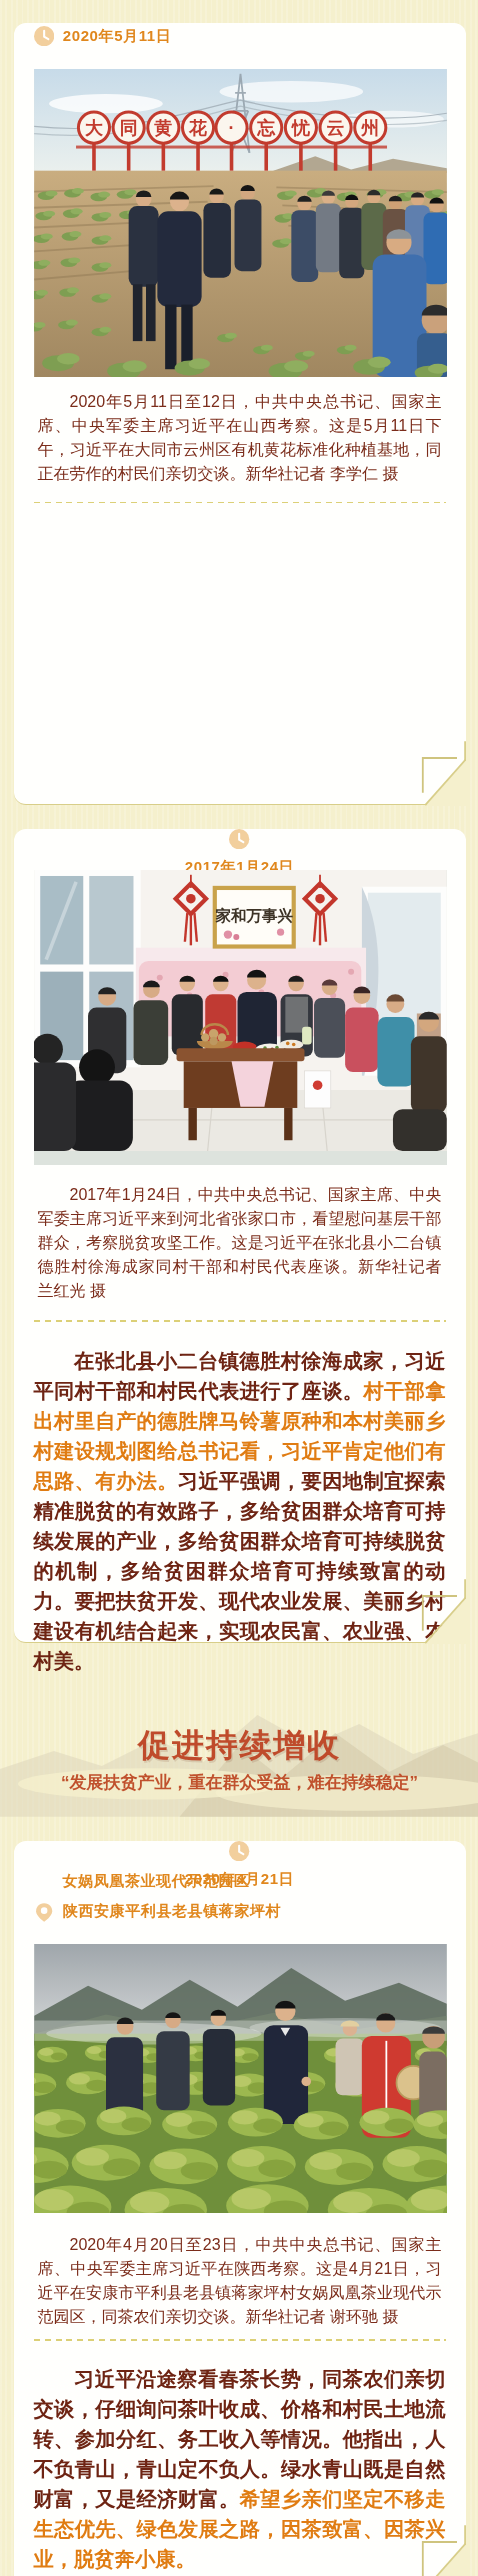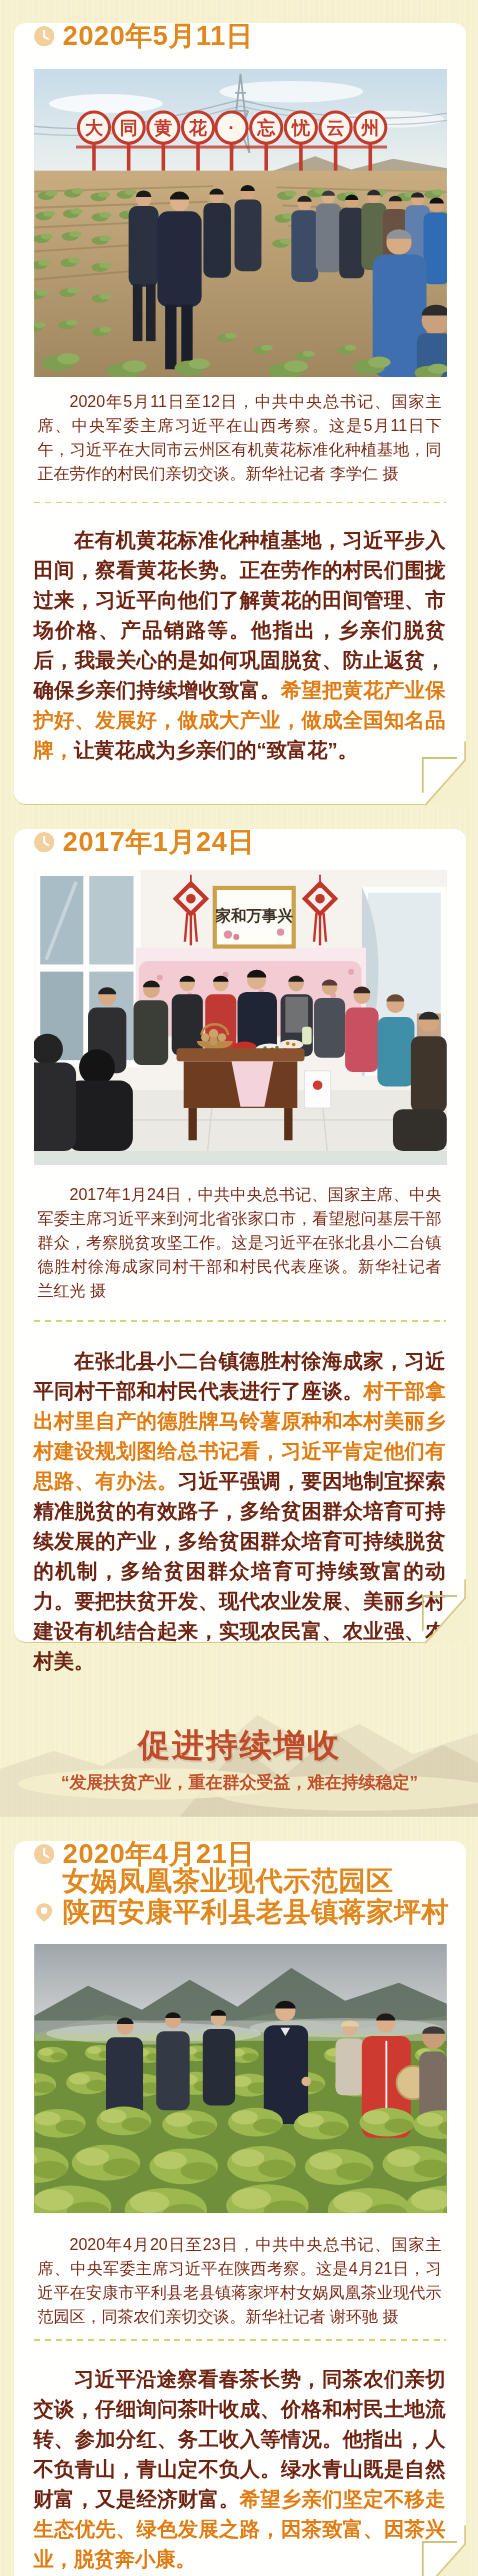--- a/index.html
+++ b/index.html
@@ -14,26 +14,26 @@
     position:relative;width:452px;margin:0 auto;background:#fffffd;
     border-radius:12px 12px 0 12px;
     border-bottom:1.8px solid #d8ce89;
     box-sizing:border-box;padding:0 20px;overflow:visible;
   }
   .card-1{margin-top:23px;height:782px;}
   .card-2{margin-top:24px;height:814px;}
   .card-3{margin-top:0;height:748px;}
   .meta{display:flex;align-items:center;gap:9px;height:26px;}
   .meta-first{margin-top:13px;}
-  .card-2 .meta-first,.card-3 .meta-first{margin-top:24px;}
+  .card-2 .meta-first,.card-3 .meta-first{margin-top:24px;flex-direction:column;}
   .meta + .meta{margin-top:4.8px;}
   .meta.meta-cont{margin-top:1.2px;padding-left:29px;}
   .meta .icon{width:20.3px;height:20.3px;flex:0 0 20.3px;}
   .meta .icon svg{display:block;}
-  .meta-txt{font-size:27px;font-weight:700;color:#e0871d;letter-spacing:0.6px;white-space:nowrap;}
+  .meta-txt{font-size:15px;font-weight:700;color:#e0871d;letter-spacing:0.6px;white-space:nowrap;}
   .photo{width:413px;overflow:hidden;background:#dde3dd;}
   .photo svg{display:block;}
   .photo-1{height:308px;margin-top:20px;}
   .photo-2{height:295px;margin-top:15px;text-align:right;}
   .photo-3{height:269px;margin-top:19px;}
   .caption{
     margin:13px 4px 0;font-size:16px;line-height:24px;color:#7b2c1a;
     text-align:justify;text-indent:2em;
   }
   .divider{height:1.8px;margin-top:15.6px;
@@ -270,21 +270,20 @@
             <use href="#bush1" transform="translate(260,500) scale(1.8)"></use>
             <use href="#bush1" transform="translate(420,505) scale(2)"></use>
             <use href="#bush1" transform="translate(560,498) scale(1.9)"></use>
             <use href="#bush1" transform="translate(660,508) scale(1.7)"></use>
         </g>
       </svg>
     </div>
 
     <p class="caption">2020年5月11日至12日，中共中央总书记、国家主席、中央军委主席习近平在山西考察。这是5月11日下午，习近平在大同市云州区有机黄花标准化种植基地，同正在劳作的村民们亲切交谈。新华社记者 李学仁 摄</p>
     <div class="divider"></div>
-    <p class="para"><span class="seg-dark">在有机黄花标准化种植基地，习近平步入田间，察看黄花长势。正在劳作的村民们围拢过来，习近平向他们了解黄花的田间管理、市场价格、产品销路等。他指出，乡亲们脱贫后，我最关心的是如何巩固脱贫、防止返贫，确保乡亲们持续增收致富。</span><span class="seg-accent">希望把黄花产业保护好、发展好，做成大产业，做成全国知名品牌，</span><span class="seg-dark">让黄花成为乡亲们的“致富花”。</span></p>
 
     <svg class="dogear" viewBox="0 0 80 120">
       <polygon points="12,120 80,44 80,120" fill="#f5f0cd"></polygon>
       <line x1="12" y1="118.5" x2="80" y2="42" stroke="#d8ce89" stroke-width="3"></line>
       <line x1="78.5" y1="12" x2="78.5" y2="44" stroke="#d8ce89" stroke-width="3"></line>
       <path d="M8,98 L8,40 L65,40" fill="none" stroke="#cfc47e" stroke-width="3"></path>
     </svg>
   </section>
 
   <section class="card card-2">

